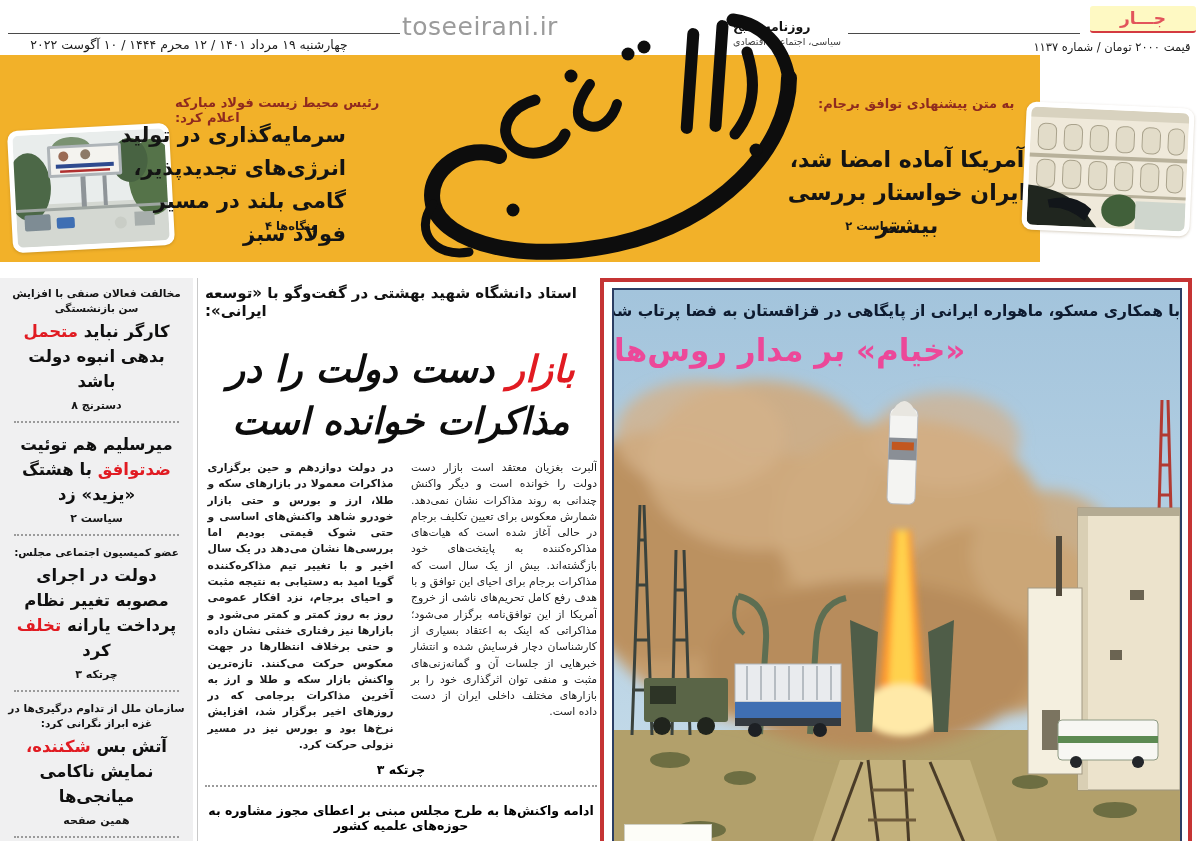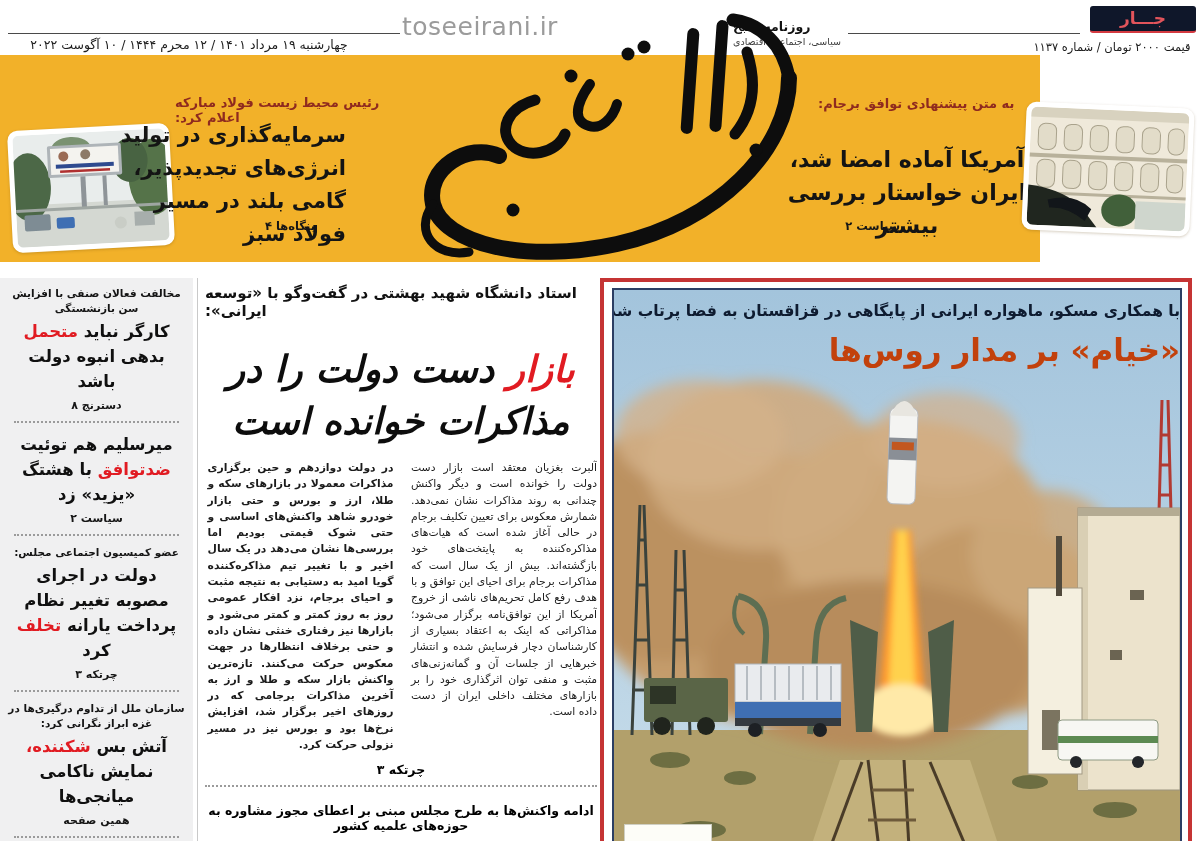--- a/index.html
+++ b/index.html
@@ -12,21 +12,21 @@
   
   .header { position:absolute; left:0; top:0; width:1200px; height:55px; background:#fff; z-index:3; }
   .rule { position:absolute; height:1px; background:#4a4a4a; top:33px; }
   .rule-left  { left:8px;  width:392px; }
   .rule-right { left:848px; width:232px; }
   .date-line { position:absolute; left:28px; top:37px; width:322px; font-size:12.5px; color:#1c1c1c; text-align:center; }
   .website { position:absolute; left:402px; top:12px; font-size:25px; color:#9b9b9b; direction:ltr; letter-spacing:.5px; }
   .tagline { position:absolute; left:733px; top:19px; width:114px; text-align:left; }
   .tagline-1 { font-size:12.5px; font-weight:bold; color:#111; }
   .tagline-2 { font-size:9.5px; color:#3a3a3a; margin-top:2px; }
-  .brand { position:absolute; left:1090px; top:6px; width:106px; height:27px; background:#0f172a;
+  .brand { position:absolute; left:1090px; top:6px; width:106px; height:27px; background:#fef9c3;
            border-radius:3px; border-bottom:2px solid #d43a41; color:#e2545b; font-weight:bold;
            font-size:17px; line-height:25px; text-align:center; letter-spacing:1px; }
   .price-line { position:absolute; left:1028px; top:40px; width:168px; font-size:11.5px; color:#1c1c1c; text-align:center; }
 
   
   .banner { position:absolute; left:0; top:55px; width:1040px; height:207px; background:#f2b129; z-index:1; }
   .b-kicker { color:#8f2a1f; font-weight:bold; }
   .b-head { color:#141414; font-weight:bold; }
   .b-ref { color:#161616; font-weight:bold; font-size:11.5px; }
 
@@ -68,22 +68,22 @@
   .m-divider { border-top:2px dotted #9b9b9b; margin:8px 0 0 0; }
   .m2-kicker { text-align:center; font-size:12.5px; font-weight:bold; margin-top:16px; }
   .m2-head { text-align:center; font-size:30px; font-weight:bold; color:#0d0d0d; line-height:44px; margin-top:6px; }
 
   
   .photo-frame { position:absolute; left:600px; top:278px; width:592px; height:700px;
                  border:4px solid #c53434; background:#fff; padding:6px; z-index:2; }
   .photo-inner { position:relative; width:570px; height:680px; border:2px solid #2c3e63; overflow:hidden; }
   .p-kicker { position:absolute; left:0; top:12px; width:100%; text-align:center;
               font-size:15.5px; font-weight:bold; color:#0e1b30; white-space:nowrap; z-index:2; }
-  .p-head { position:absolute; left:0; top:42px; width:100%; text-align:right;
-            font-size:31px; font-weight:bold; color:#c2410c; z-index:2; }
+  .p-head { position:absolute; left:0; top:42px; width:100%; text-align:left;
+            font-size:31px; font-weight:bold; color:#ec4899; z-index:2; }
   .caption-box { position:absolute; left:10px; top:534px; width:88px; height:26px; background:#fdfdf8;
                  border:1px solid #cfcfc3; z-index:2; }
   .scene { position:absolute; inset:0; }
 </style>
 </head>
 <body>
 
 <div class="header">
   <div class="rule rule-left"></div>
   <div class="rule rule-right"></div>

